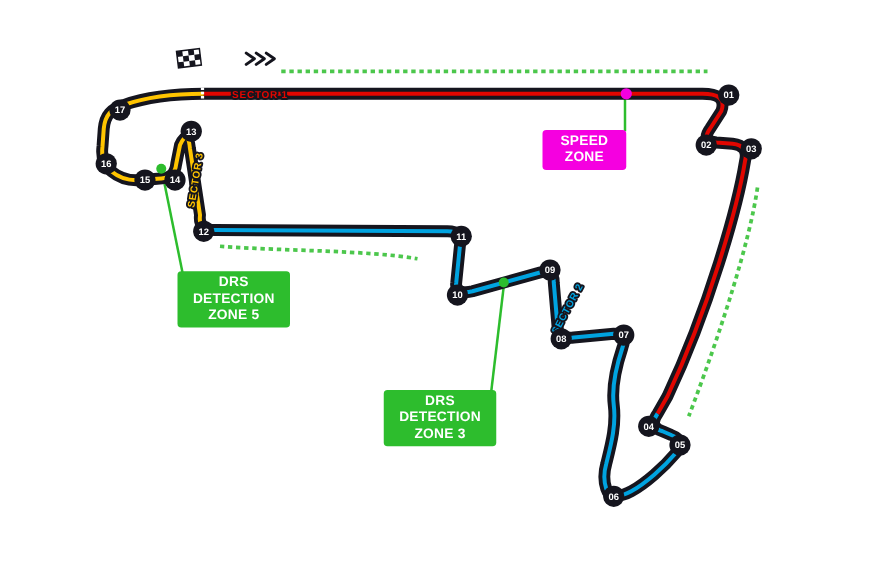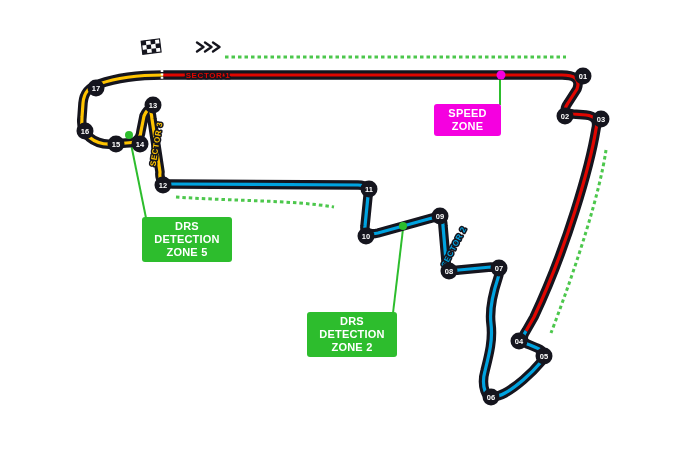--- a/index.html
+++ b/index.html
@@ -208,16 +208,16 @@
 
   <div class="label-box" style="left: 142px; top: 217px; width: 90px; height: 45px; background: rgb(45, 189, 45);">
     <div>DRS</div>
     <div>DETECTION</div>
     <div>ZONE 5</div>
   </div>
 
   <div class="label-box" style="left: 307px; top: 312px; width: 90px; height: 45px; background: rgb(45, 189, 45);">
     <div>DRS</div>
     <div>DETECTION</div>
-    <div>ZONE 2</div>
+    <div>ZONE 3</div>
   </div>
 
 </div>
 
 </body></html>

